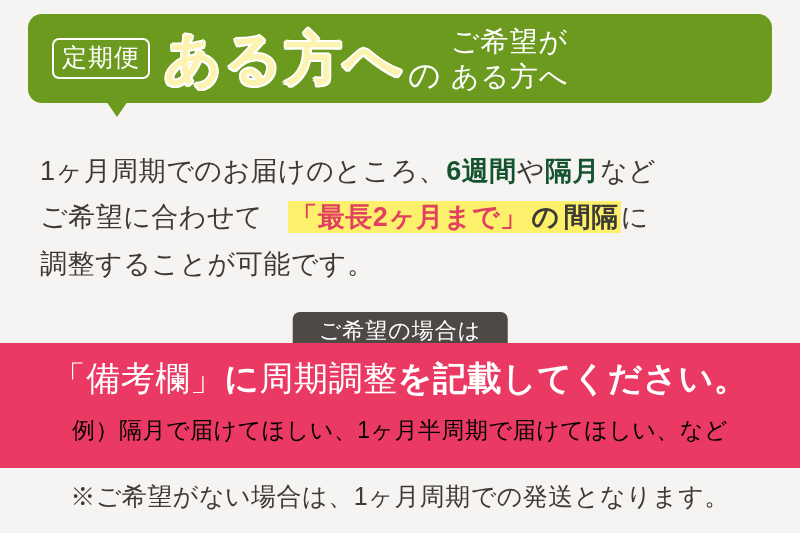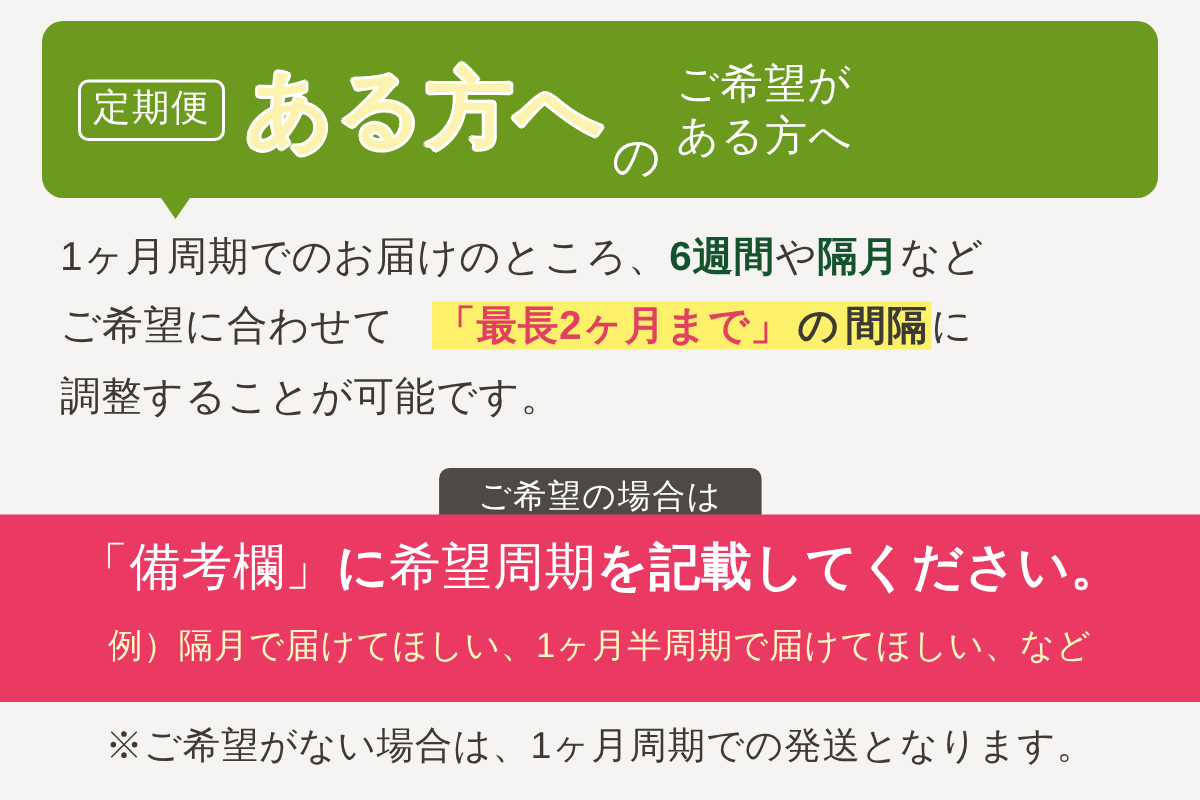--- a/index.html
+++ b/index.html
@@ -20,21 +20,21 @@
     height: 533px;
     background: #f6f4f2;
   }
 
   
   .banner {
     position: absolute;
     left: 28px;
     top: 14px;
     width: 744px;
-    height: 118px;
+    height: 89px;
     background: #6b9a1f;
     border-radius: 14px;
     display: flex;
     align-items: center;
     box-sizing: border-box;
     padding-left: 24px;
   }
   .banner:after {
     content: "";
     position: absolute;
@@ -155,21 +155,21 @@
   }
   .pink-line1 .yw { color: #ffffff; font-weight: normal; }
   .pink-line1 .wh { color: #ffffff; font-weight: bold; }
   .pink-line2 {
     position: absolute;
     left: 50%;
     transform: translateX(-50%);
     top: 76px;
     white-space: nowrap;
     font-size: 23px;
-    color: #fef9c3;
+    color: #000000;
     letter-spacing: 0.5px;
     line-height: 1;
   }
 
   
   .footer-note {
     position: absolute;
     left: 50%;
     transform: translateX(-50%);
     top: 480px;
@@ -201,20 +201,20 @@
     <div class="row">
       <span>ご希望に合わせて</span><span class="hl-yellow-red">「最長2ヶ月まで」</span><span class="hl-yellow">の</span><span class="hl-yellow">間隔</span><span>に</span>
     </div>
     <div class="row">調整することが可能です。</div>
   </div>
 
   <div class="pill">ご希望の場合は</div>
 
   <div class="pink-band">
     <div class="pink-line1">
-      <span class="yw">「備考欄」</span><span class="wh">に</span><span class="yw">希望周期</span><span class="wh">を記載してください。</span>
+      <span class="yw">「備考欄」</span><span class="wh">に</span><span class="yw">周期調整</span><span class="wh">を記載してください。</span>
     </div>
     <div class="pink-line2">例）隔月で届けてほしい、1ヶ月半周期で届けてほしい、など</div>
   </div>
 
   <div class="footer-note">※ご希望がない場合は、1ヶ月周期での発送となります。</div>
 
 </div>
 
 </body></html>

